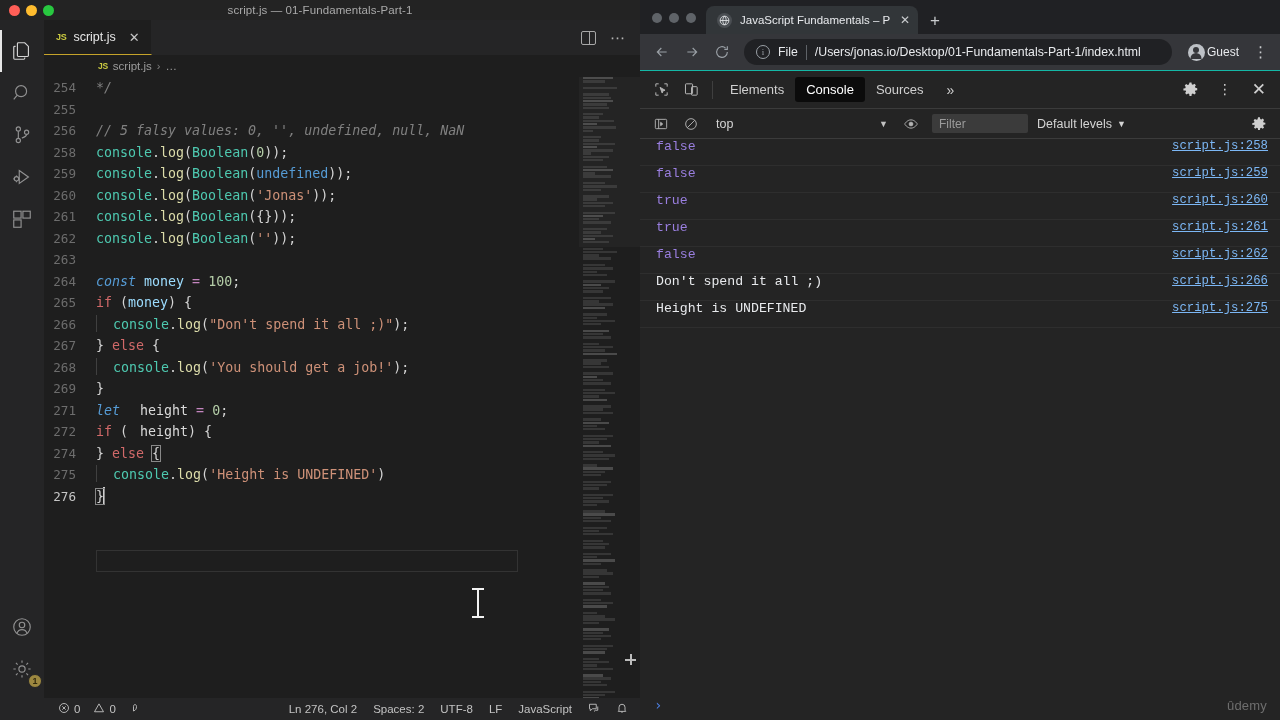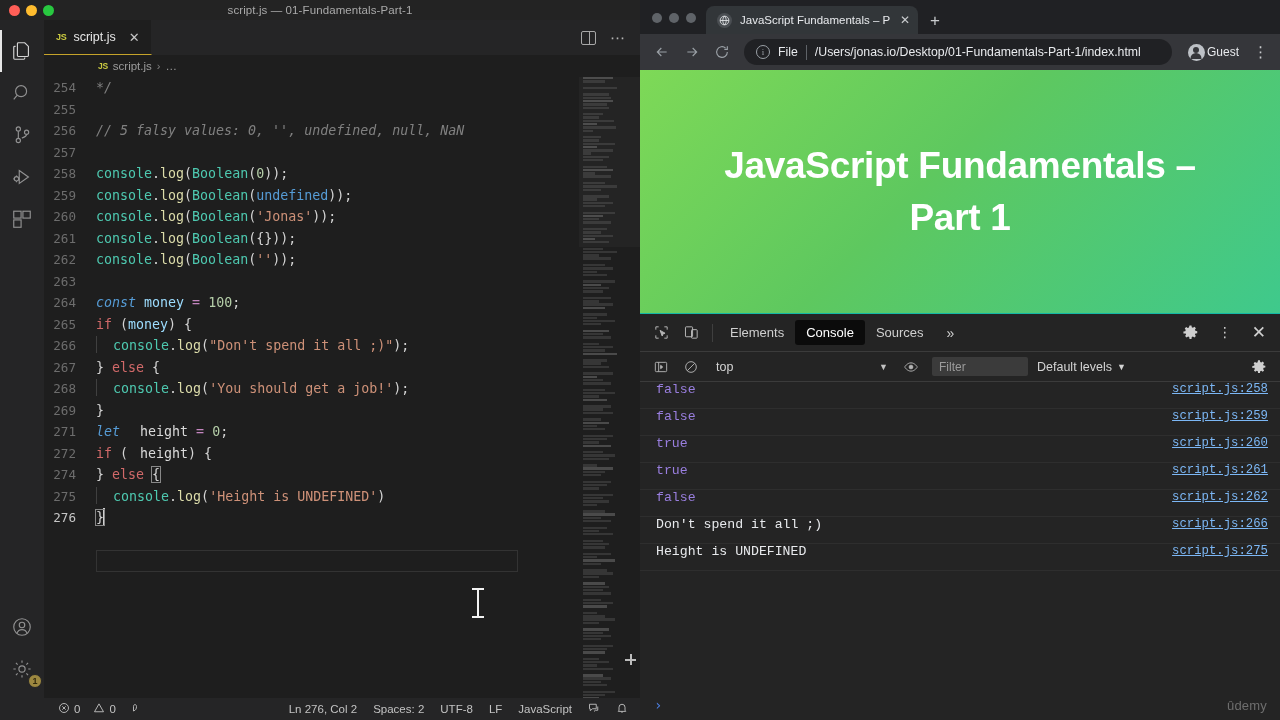--- a/index.html
+++ b/index.html
@@ -279,21 +279,20 @@
           <span>script.js</span>
           <span class="bc-sep">›</span>
           <span>…</span>
         </div>
 
         <div class="code-area">
           <div class="code-scroll" id="code-scroll">
               <div class="code-line"><span class="ln">254</span><span class="ctext"><span class="t-cmt-gray">*/</span></span></div>
               <div class="code-line"><span class="ln">255</span><span class="ctext"></span></div>
               <div class="code-line"><span class="ln">256</span><span class="ctext"><span class="t-cmt-gray">// 5 falsy values: 0, '', undefined, null, NaN</span></span></div>
-              <div class="code-line"><span class="ln">257</span><span class="ctext"></span></div>
               <div class="code-line"><span class="ln">258</span><span class="ctext"><span class="t-obj">console</span><span class="t-pun">.</span><span class="t-fn">log</span><span class="t-pun">(</span><span class="t-obj">Boolean</span><span class="t-pun">(</span><span class="t-num">0</span><span class="t-pun">));</span></span></div>
               <div class="code-line"><span class="ln">259</span><span class="ctext"><span class="t-obj">console</span><span class="t-pun">.</span><span class="t-fn">log</span><span class="t-pun">(</span><span class="t-obj">Boolean</span><span class="t-pun">(</span><span class="t-und">undefined</span><span class="t-pun">));</span></span></div>
               <div class="code-line"><span class="ln">260</span><span class="ctext"><span class="t-obj">console</span><span class="t-pun">.</span><span class="t-fn">log</span><span class="t-pun">(</span><span class="t-obj">Boolean</span><span class="t-pun">(</span><span class="t-str">'Jonas'</span><span class="t-pun">));</span></span></div>
               <div class="code-line"><span class="ln">261</span><span class="ctext"><span class="t-obj">console</span><span class="t-pun">.</span><span class="t-fn">log</span><span class="t-pun">(</span><span class="t-obj">Boolean</span><span class="t-pun">({}));</span></span></div>
               <div class="code-line"><span class="ln">262</span><span class="ctext"><span class="t-obj">console</span><span class="t-pun">.</span><span class="t-fn">log</span><span class="t-pun">(</span><span class="t-obj">Boolean</span><span class="t-pun">(</span><span class="t-str">''</span><span class="t-pun">));</span></span></div>
               <div class="code-line"><span class="ln">263</span><span class="ctext"></span></div>
               <div class="code-line"><span class="ln">264</span><span class="ctext"><span class="t-kwc">const</span><span class="t-pun"> </span><span class="t-var">money</span><span class="t-pun"> </span><span class="t-kw">=</span><span class="t-pun"> </span><span class="t-num">100</span><span class="t-pun">;</span></span></div>
               <div class="code-line"><span class="ln">265</span><span class="ctext"><span class="t-kwi">if</span><span class="t-pun"> (</span><span class="t-var">money</span><span class="t-pun">) {</span></span></div>
               <div class="code-line"><span class="ln">266</span><span class="ctext"><span class="indent"></span>  <span class="t-obj">console</span><span class="t-pun">.</span><span class="t-fn">log</span><span class="t-pun">(</span><span class="t-str">"Don't spend it all ;)"</span><span class="t-pun">);</span></span></div>
               <div class="code-line"><span class="ln">267</span><span class="ctext"><span class="t-pun">} </span><span class="t-kwi">else</span><span class="t-pun"> {</span></span></div>
@@ -588,23 +587,20 @@
         <span class="omni-div"></span>
         <span class="omni-url">/Users/jonas.io/Desktop/01-Fundamentals-Part-1/index.html</span>
       </div>
       <span class="guest-btn">
         <span class="guest-ico"></span>
         <span>Guest</span>
       </span>
       <span class="chr-menu">⋮</span>
     </div>
 
-    <div class="viewport">
-      <h1 class="page-h1">JavaScript Fundamentals – Part 1</h1>
-    </div>
 
     <div class="devtools">
 
       <div class="dt-tabs">
         <span class="dt-ico-btn">
           <svg viewBox="0 0 24 24" width="17" height="17">
               <path d="M4 4h4M4 4v4M20 4h-4M20 4v4M4 20h4M4 20v-4M20 20h-4M20 20v-4"></path>
               <path d="M10 9l7 4-3 1-1 3z" fill="#b5b5b5"></path>
             </svg>
         </span>

